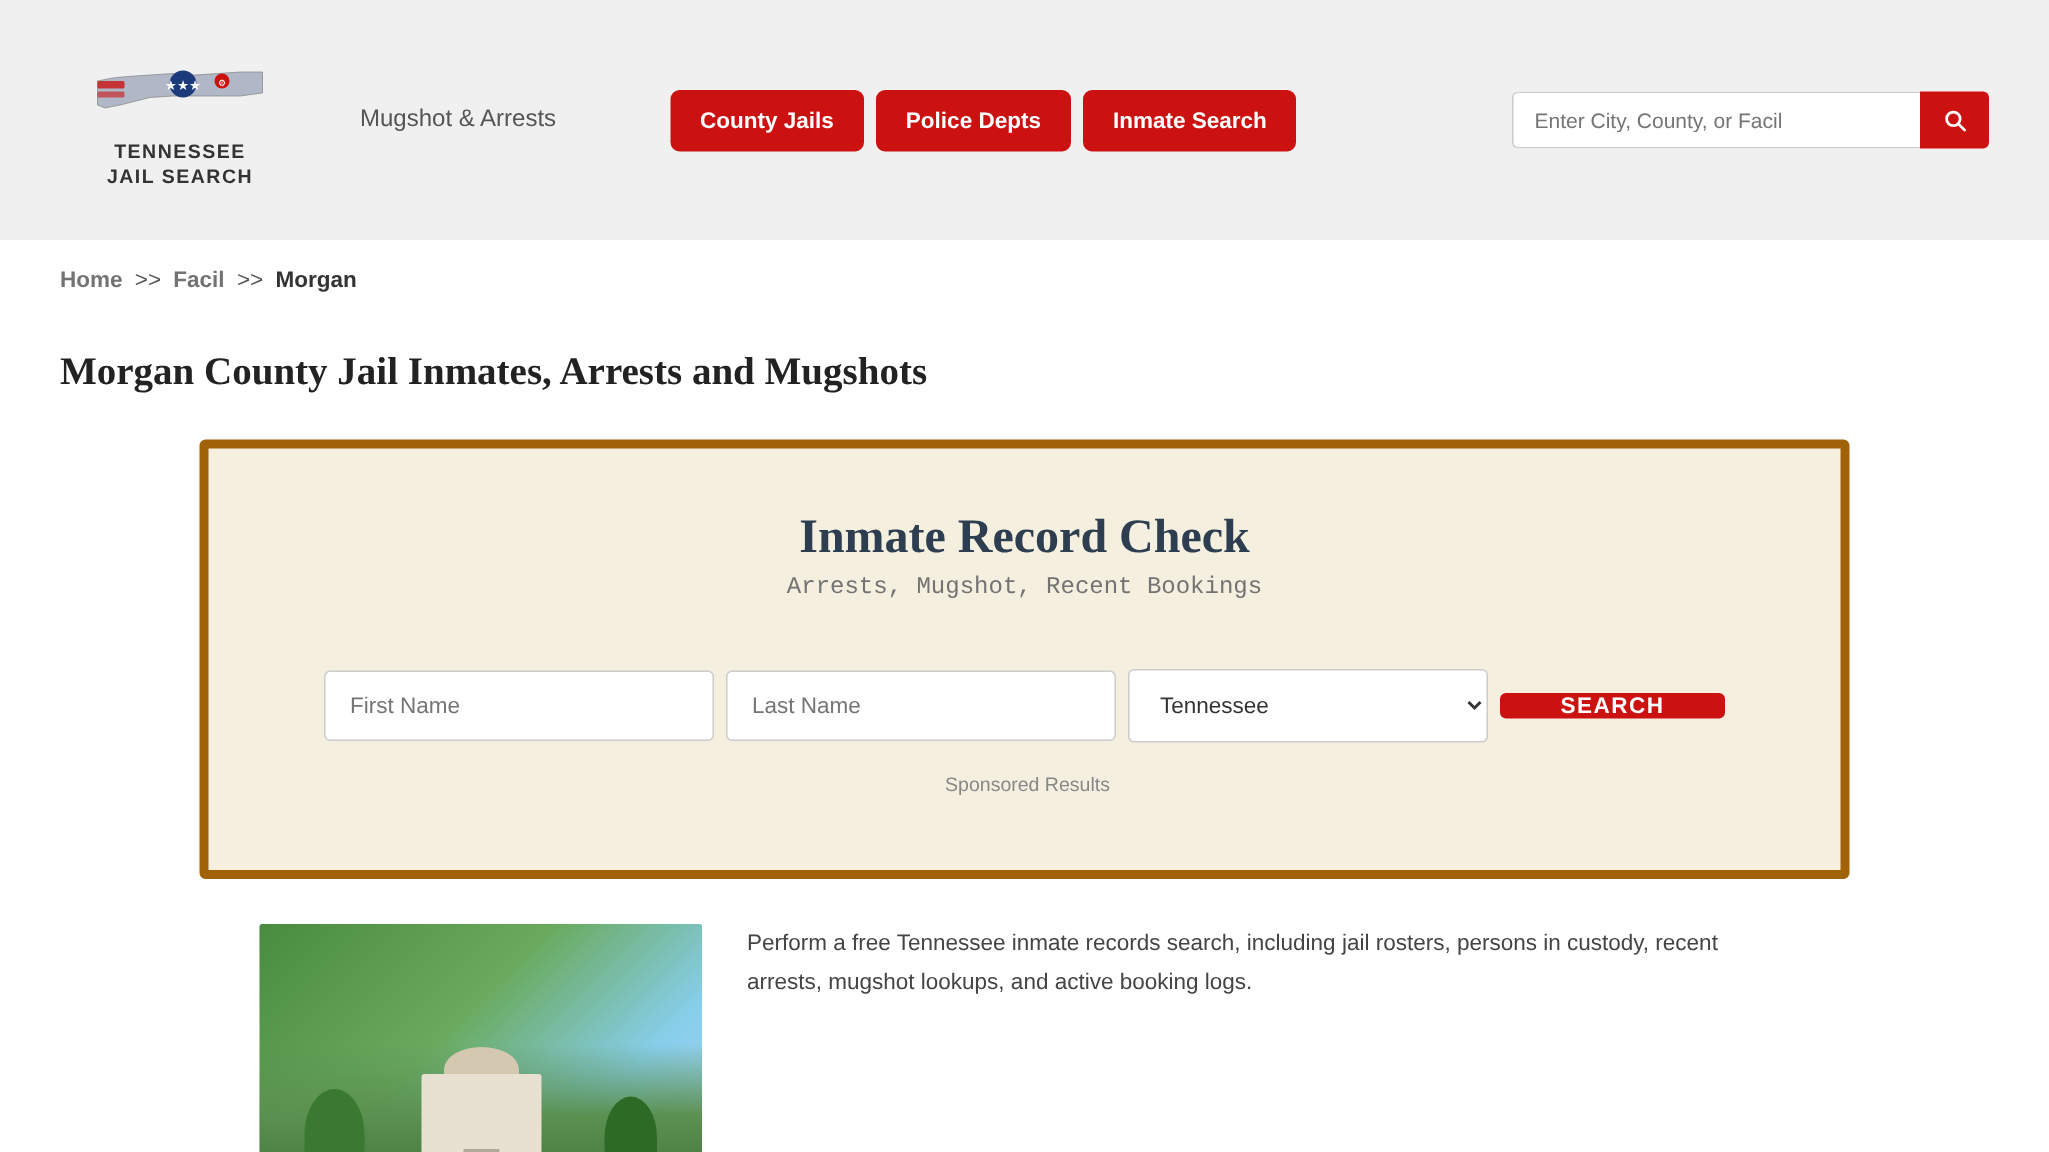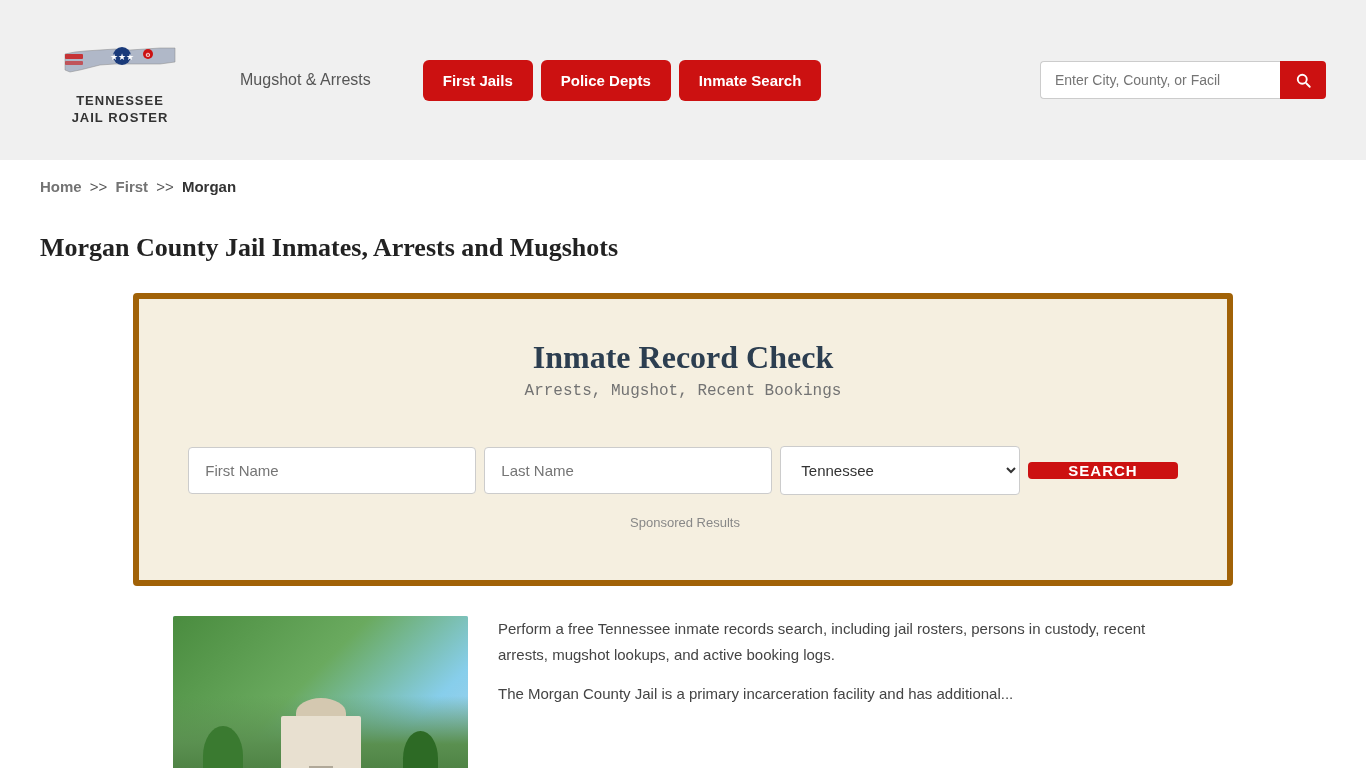--- a/index.html
+++ b/index.html
@@ -31,21 +31,21 @@
       margin-top: 4px;
     }
     .logo-text span {
       display: block;
     }
     .mugshot-link {
       font-family: Arial, sans-serif;
       font-size: 16px;
       color: #555;
       text-decoration: none;
-      margin-right: 12px;
+      margin-right: 36px;
       white-space: nowrap;
     }
     .nav-buttons {
       display: flex;
       gap: 8px;
       align-items: center;
     }
     .nav-btn {
       background: #cc1111;
       color: #fff;
@@ -60,21 +60,21 @@
     }
     .search-area {
       display: flex;
       align-items: center;
       margin-left: auto;
     }
     .header-search-input {
       border: 1px solid #ccc;
       padding: 10px 14px;
       font-size: 14px;
-      width: 240px;
+      width: 272px;
       border-right: none;
       border-radius: 4px 0 0 4px;
       outline: none;
       font-family: Arial, sans-serif;
       color: #999;
     }
     .header-search-btn {
       background: #cc1111;
       border: none;
       padding: 10px 14px;
@@ -146,21 +146,21 @@
       justify-content: center;
       align-items: center;
       flex-wrap: wrap;
     }
     .record-input {
       border: 1px solid #ccc;
       padding: 14px 16px;
       font-size: 15px;
       font-family: Arial, sans-serif;
       border-radius: 4px;
-      width: 288px;
+      width: 260px;
       color: #999;
       background: #fff;
       outline: none;
     }
     .record-select {
       border: 1px solid #ccc;
       padding: 14px 16px;
       font-size: 15px;
       font-family: Arial, sans-serif;
       border-radius: 4px;
@@ -255,46 +255,46 @@
       <rect x="5" y="27" width="18" height="4" fill="#cc1111" opacity="0.6" rx="1"></rect>
 
       <circle cx="62" cy="22" r="9" fill="#1a3a7a"></circle>
       <text x="62" y="26" text-anchor="middle" fill="white" font-size="9" font-family="Arial">★★★</text>
 
       <circle cx="88" cy="20" r="5" fill="#cc1111"></circle>
       <text x="88" y="23" text-anchor="middle" fill="white" font-size="6" font-family="Arial">⚙</text>
     </svg>
     <div class="logo-text">
       <span>TENNESSEE</span>
-      <span>JAIL ROSTER</span>
+      <span>JAIL SEARCH</span>
     </div>
   </div>
 
   <a href="#" class="mugshot-link">Mugshot &amp; Arrests</a>
 
   <nav class="nav-buttons">
-    <button class="nav-btn">First Jails</button>
+    <button class="nav-btn">County Jails</button>
     <button class="nav-btn">Police Depts</button>
     <button class="nav-btn">Inmate Search</button>
   </nav>
 
   <div class="search-area">
     <input type="text" class="header-search-input" placeholder="Enter City, County, or Facil" style="">
     <button class="header-search-btn">
       <svg viewBox="0 0 24 24" xmlns="http://www.w3.org/2000/svg">
         <path d="M21 21l-4.35-4.35M17 11A6 6 0 1 1 5 11a6 6 0 0 1 12 0z" stroke="white" stroke-width="2.5" fill="none" stroke-linecap="round"></path>
       </svg>
     </button>
   </div>
 </header>
 
 <div class="breadcrumb-bar">
   <a href="#">Home</a>
   <span class="breadcrumb-sep">&gt;&gt;</span>
-  <a href="#">First</a>
+  <a href="#">Facil</a>
   <span class="breadcrumb-sep">&gt;&gt;</span>
   <span class="breadcrumb-current">Morgan</span>
 </div>
 
 <h1 class="page-title">Morgan County Jail Inmates, Arrests and Mugshots</h1>
 
 <div class="record-check-box">
   <div class="record-check-title">Inmate Record Check</div>
   <div class="record-check-subtitle">Arrests, Mugshot, Recent Bookings</div>
   <div class="record-check-form">
@@ -323,15 +323,14 @@
     <div style="position:absolute;bottom:20px;left:calc(50% - 12px);width:24px;height:30px;background:#b0a898;"></div>
 
     <div style="position:absolute;bottom:30px;left:30px;width:40px;height:60px;background:#3a7a30;border-radius:50% 50% 20% 20%;"></div>
     <div style="position:absolute;bottom:30px;right:30px;width:35px;height:55px;background:#2d6a25;border-radius:50% 50% 20% 20%;"></div>
 
     <div style="position:absolute;top:0;left:0;right:0;height:60px;background:linear-gradient(to bottom, #87ceeb, #b8e4f8);z-index:-1;"></div>
   </div>
 
   <div class="content-text">
     <p>Perform a free Tennessee inmate records search, including jail rosters, persons in custody, recent arrests, mugshot lookups, and active booking logs.</p>
-    <p>The Morgan County Jail is a primary incarceration facility and has additional...</p>
   </div>
 </div>
 
 </body></html>

